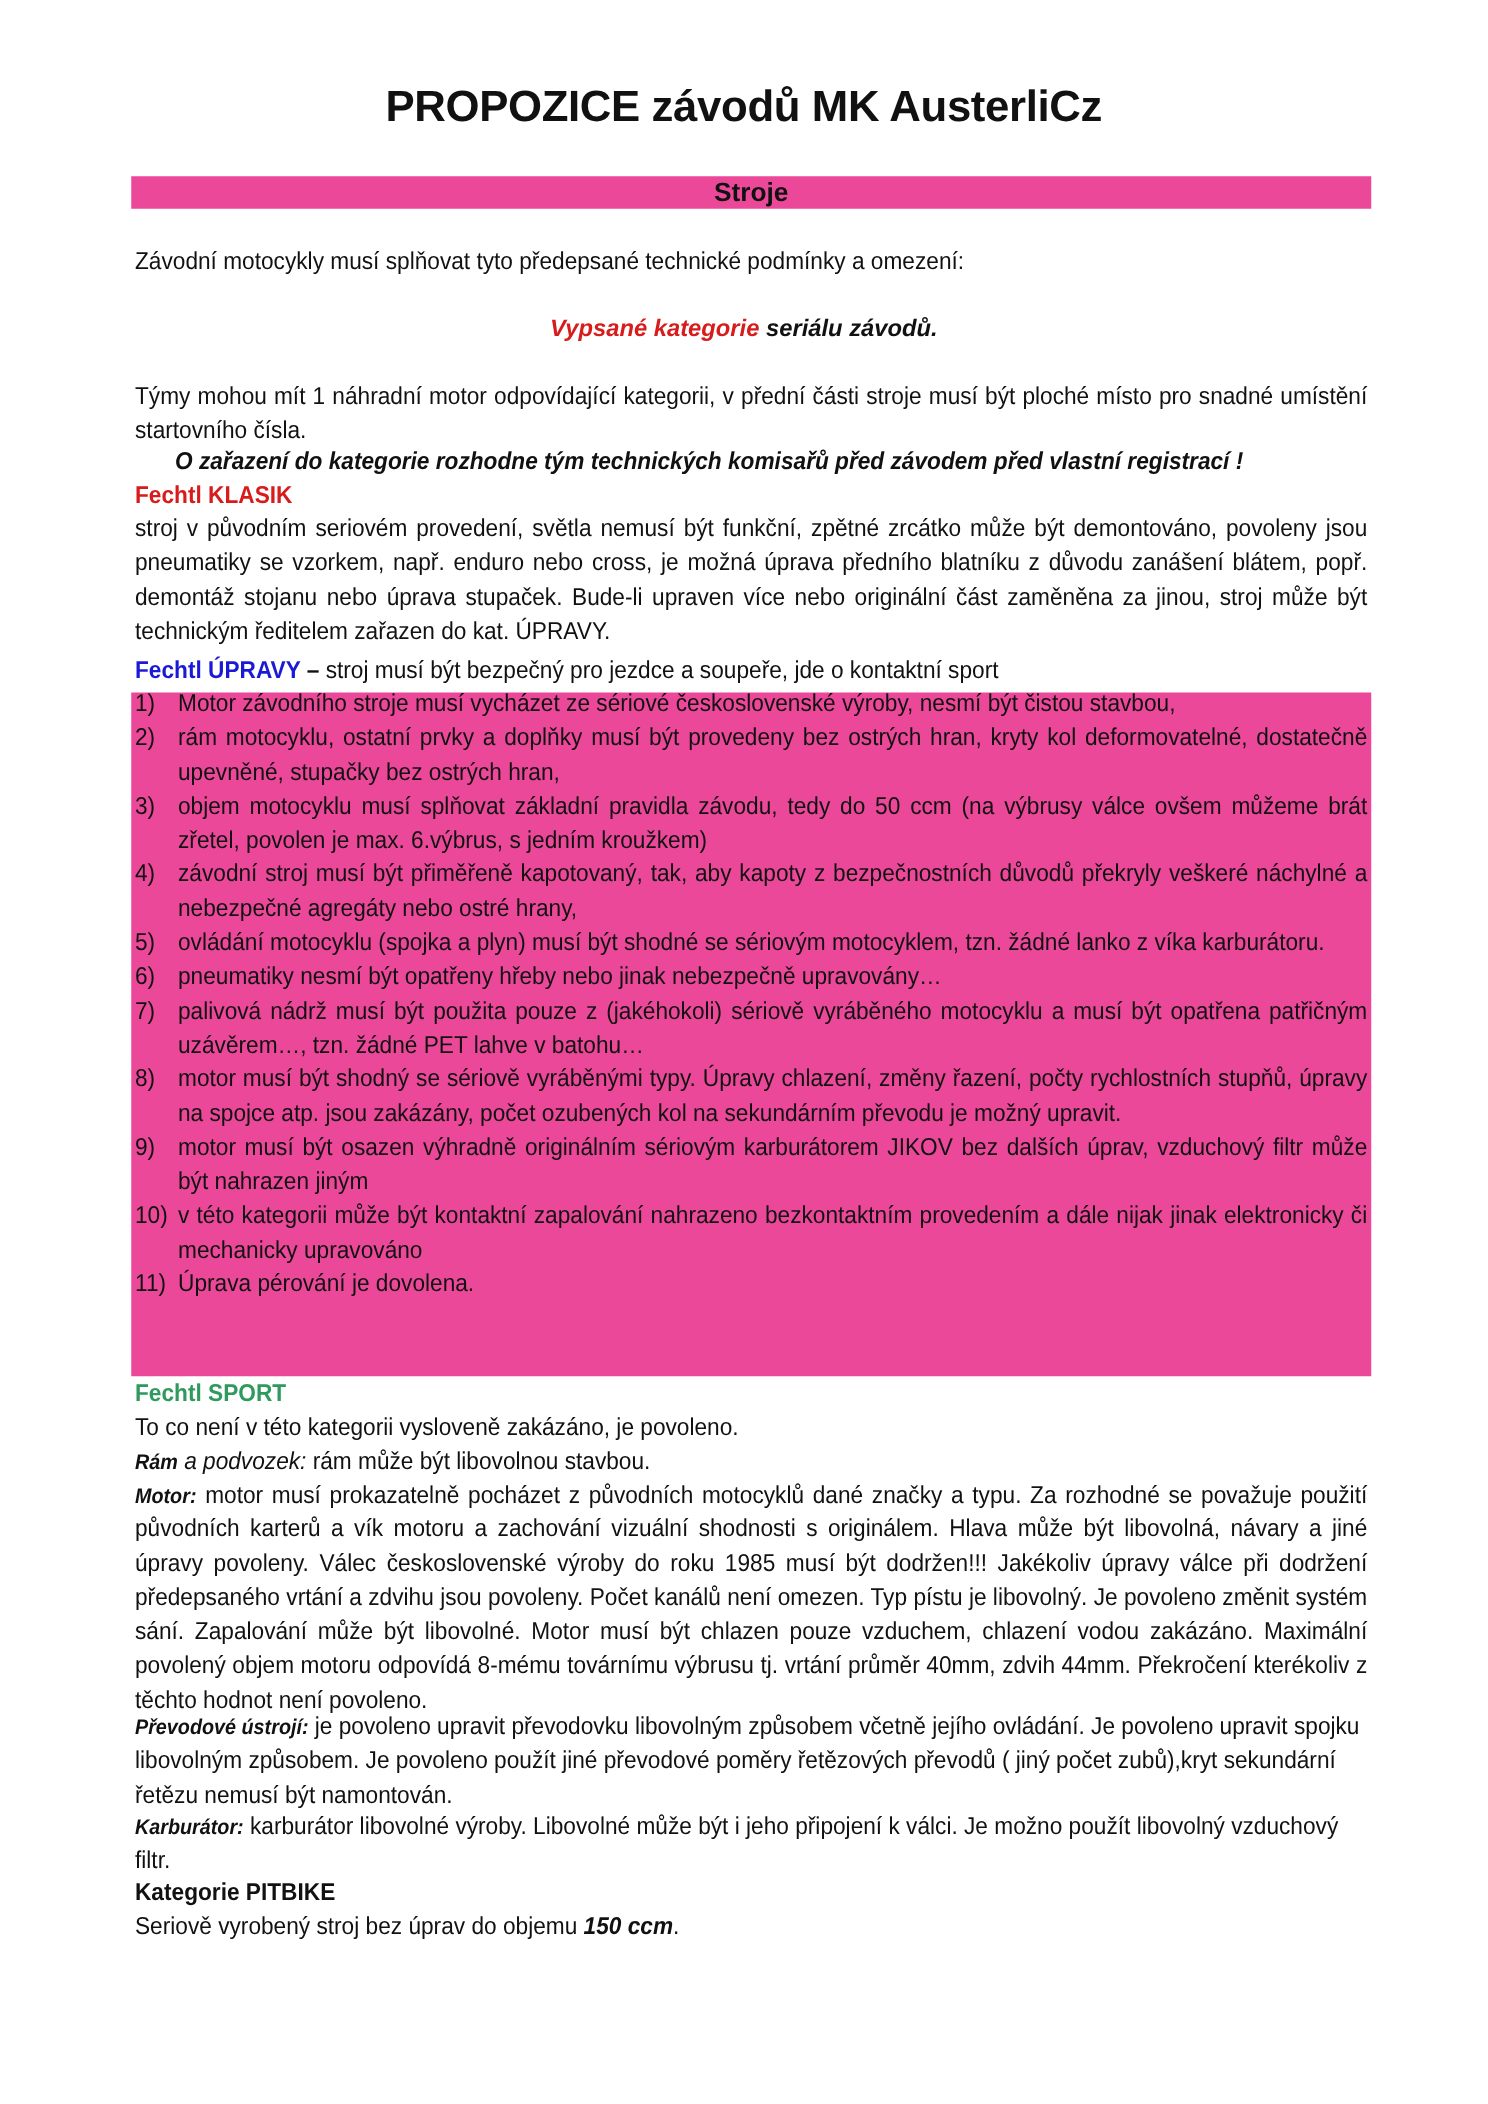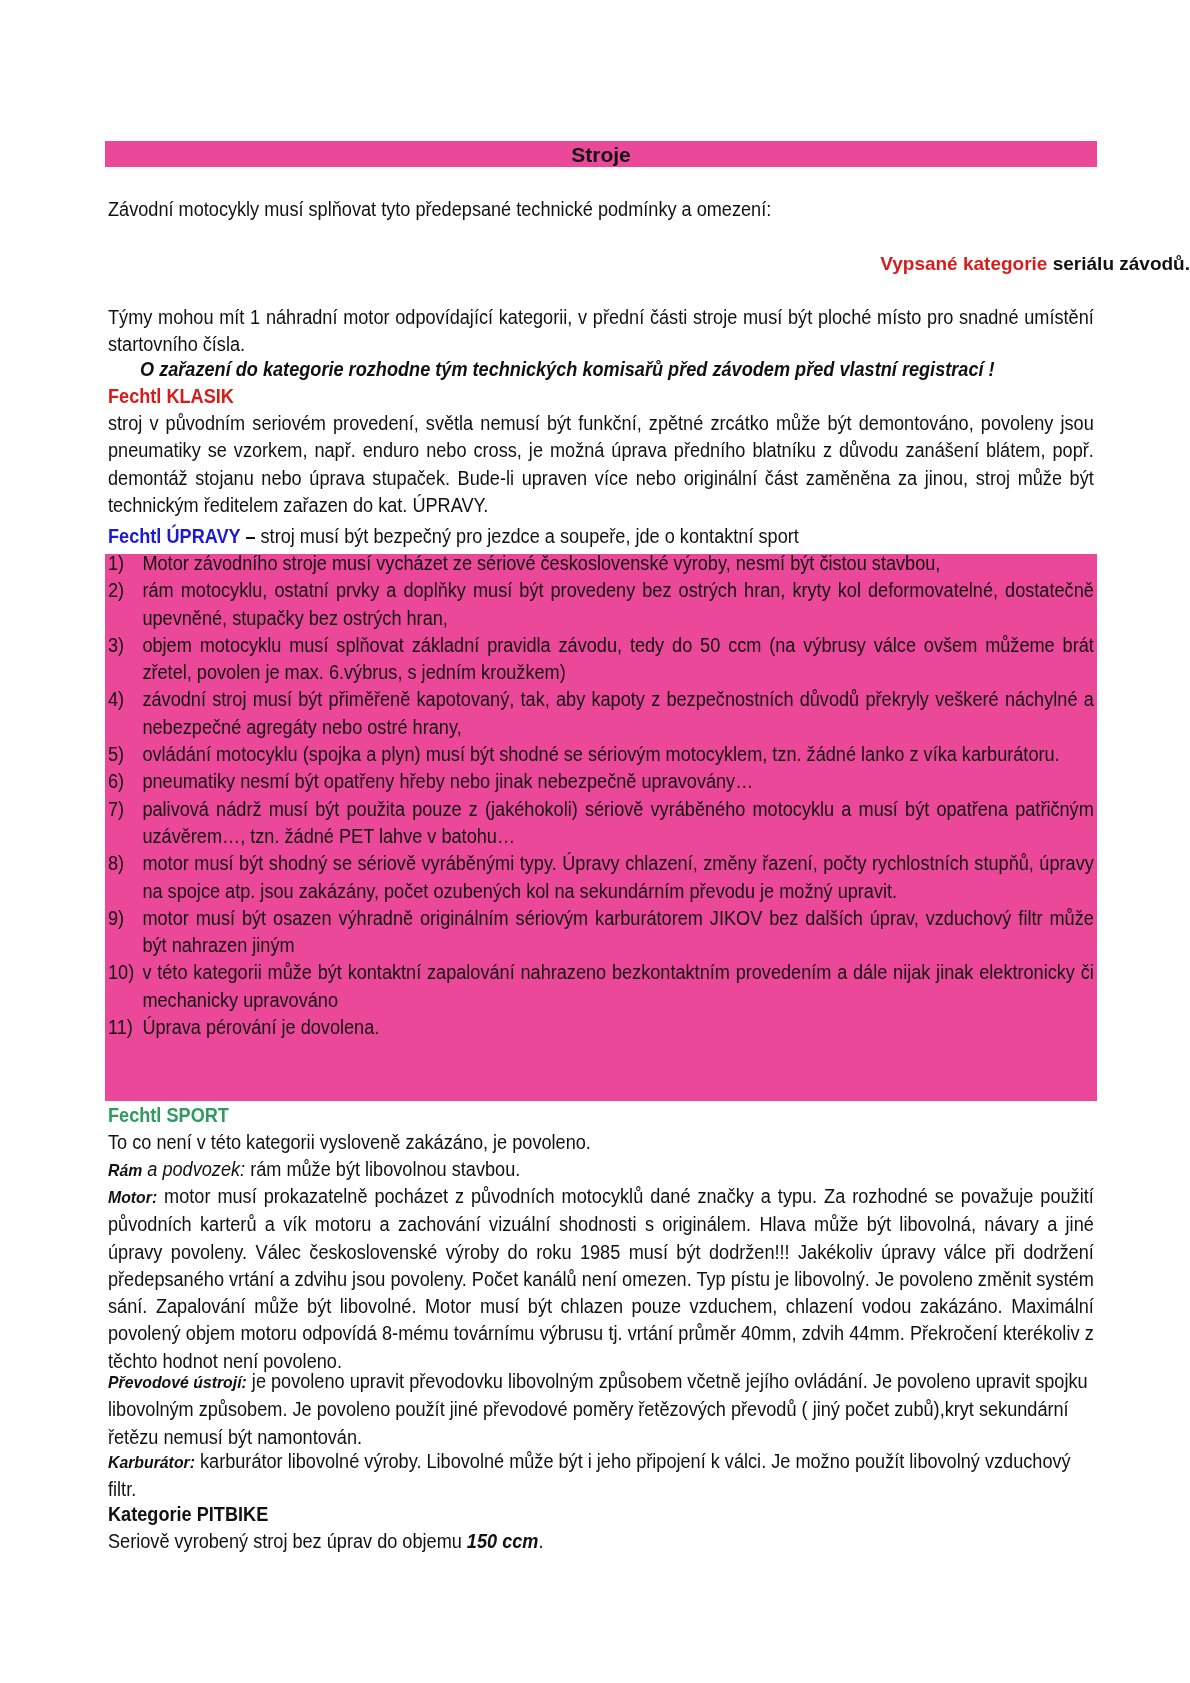--- a/index.html
+++ b/index.html
@@ -7,36 +7,37 @@
          font-family: "Liberation Sans", sans-serif; color: #111; }
   .page { position: absolute; left: 0; top: 0; width: 1190px; height: 1683px; }
   .title { position: absolute; left: 0; width: 1190px; top: 66px; text-align: center;
            font-size: 35px; font-weight: bold; letter-spacing: -0.3px; }
   .band { position: absolute; left: 105px; width: 992px; background: #ec4899; }
   .band.head { top: 141px; height: 26px; text-align: center; font-weight: bold; font-size: 21px; line-height: 28px; }
   .band.list { top: 554px; height: 547px; }
   .txt { position: absolute; left: 108px; width: 986px; font-size: 19.5px; line-height: 27.3px;
          transform: scaleX(0.93); transform-origin: left top; width: 1060px; }
   .just { text-align: justify; text-align-last: left; }
-  .center { text-align: right; }
+  .center { text-align: center; font-style: italic; }
   .red { color: #d81b1b; }
   .blue { color: #1a1ad6; }
   .green { color: #2e9a5e; }
   .b { font-weight: bold; }
   .bi { font-weight: bold; font-style: italic; }
   .i { font-style: italic; }
   .li { position: relative; padding-left: 37px; }
   .li .num { position: absolute; left: 0; top: 0; }
   p { margin: 0; }
 </style>
 </head>
 <body>
 
 <div class="page">
 
+  <div class="title">PROPOZICE závodů MK AusterliCz</div>
 
   <div class="band head">Stroje</div>
 
   <p class="txt" style="top:196px;">Závodní motocykly musí splňovat tyto předepsané technické podmínky a omezení:</p>
 
   <p class="txt center b" style="top:250px; left:0; width:1190px; transform:none; font-size:19px;">
     <span class="red">Vypsané kategorie</span><span> seriálu závodů.</span>
   </p>
 
   <p class="txt just" style="top:304px; width:1060px;">Týmy mohou mít 1 náhradní motor odpovídající kategorii, v přední části stroje musí být ploché místo pro snadné umístění startovního čísla.</p>

